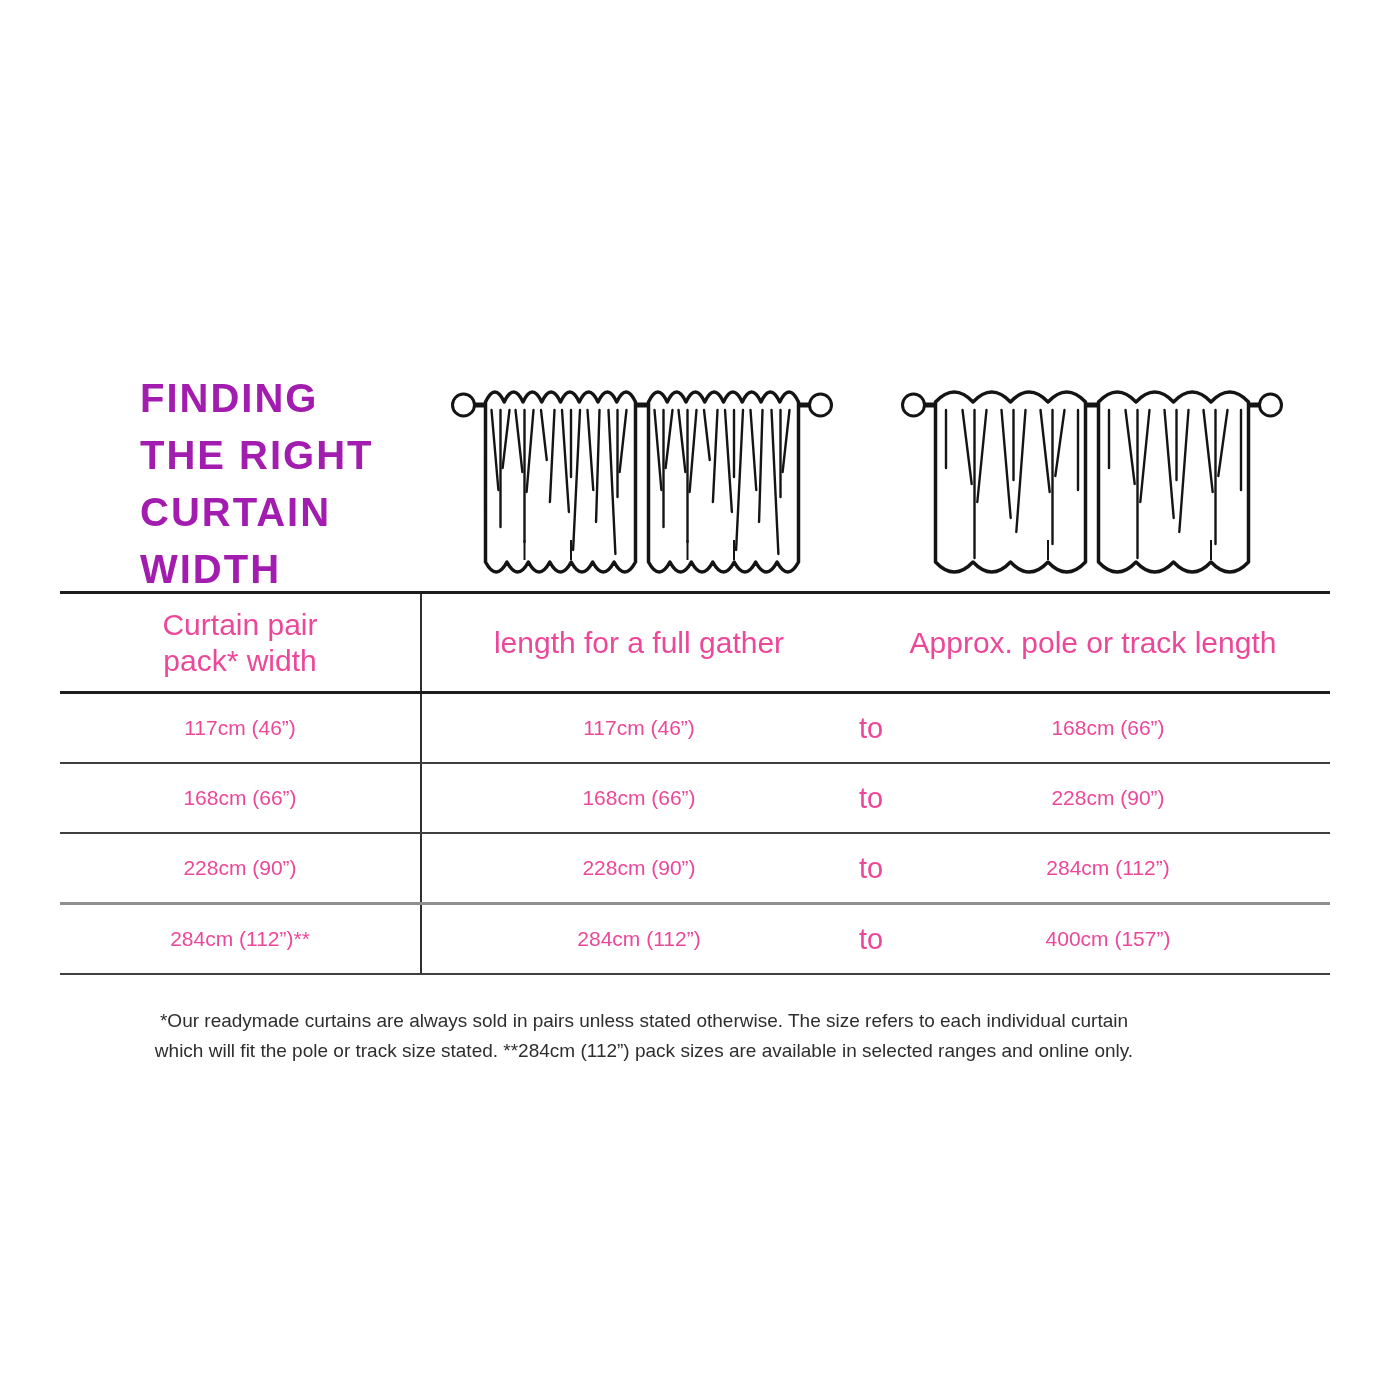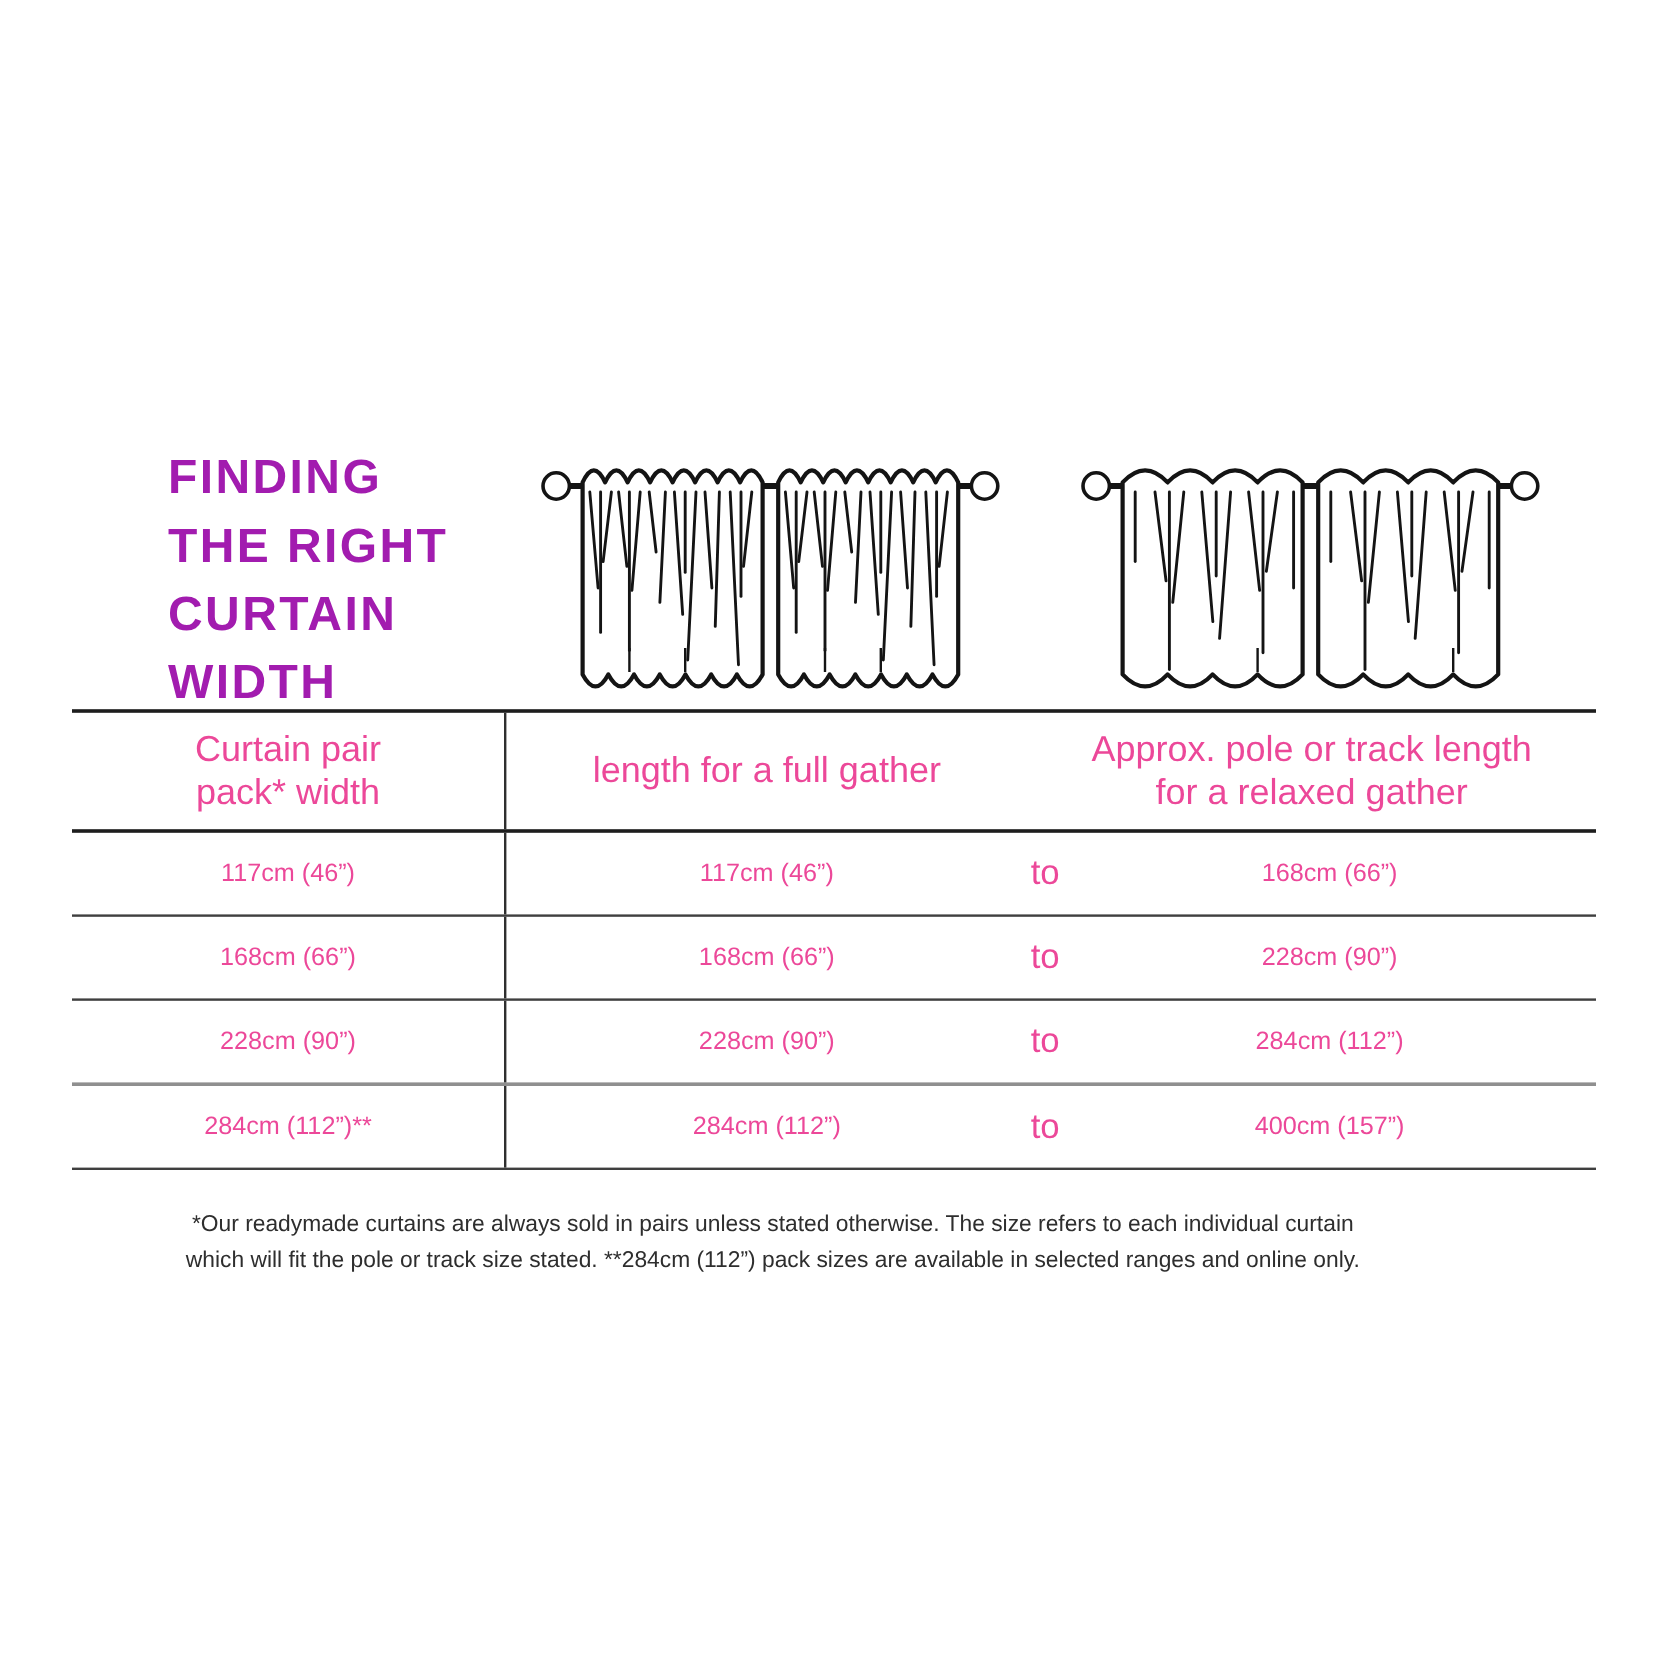--- a/index.html
+++ b/index.html
@@ -156,21 +156,20 @@
     <div class="thead">
       <div class="th">
         <div>Curtain pair</div>
         <div>pack* width</div>
       </div>
       <div class="th">
         <div>length for a full gather</div>
       </div>
       <div class="th">
         <div>Approx. pole or track length</div>
-        <div>for a relaxed gather</div>
       </div>
     </div>
 
     <div class="tbody">
       <div class="trow">
         <div class="td">117cm (46”)</div>
         <div class="td">117cm (46”)</div>
         <div class="td to">to</div>
         <div class="td">168cm (66”)</div>
       </div>

